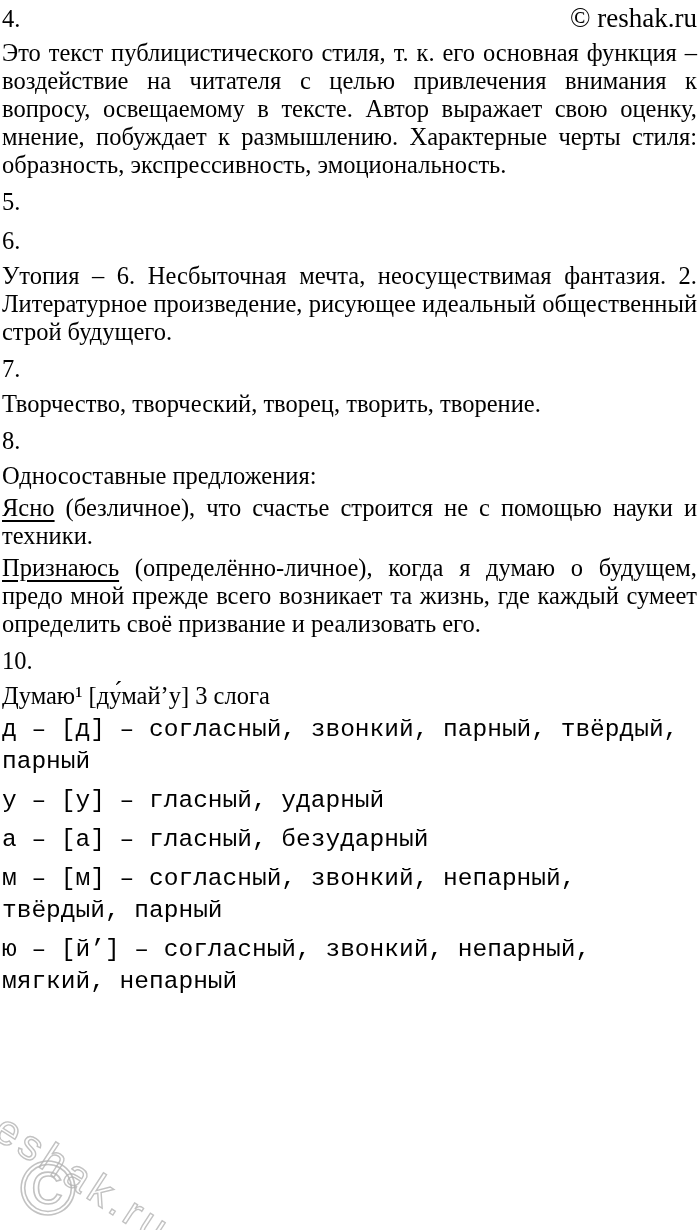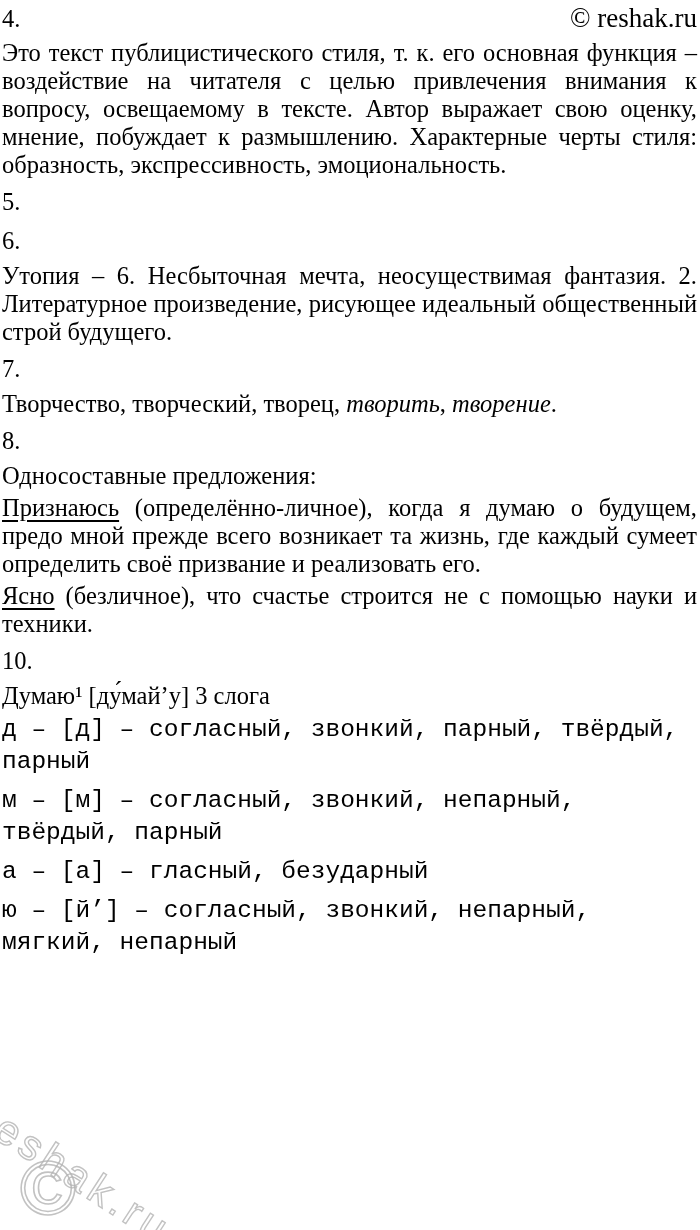--- a/index.html
+++ b/index.html
@@ -42,21 +42,21 @@
     text-align: left;
     margin: 0 0 7px 0;
     font-family: Liberation Mono, monospace;
   }
 
   .u {
     text-decoration: underline;
     text-decoration-thickness: 1.5px;
     text-underline-offset: 4px;
   }
-  .it { font-style: italic; }
+  .it { }
 
   .wm {
     position: absolute;
     color: transparent;
     -webkit-text-stroke: 1.4px #b3b3b3;
     opacity: 0.8;
     pointer-events: none;
     font-family: "Liberation Sans", "DejaVu Sans", sans-serif;
     z-index: 5;
     white-space: nowrap;
@@ -95,31 +95,32 @@
 
 
   <p class="section-num">7.</p>
 
   <p class="para single"><span>Творчество, творческий, творец, </span><span class="it">творить</span><span>, </span><span class="it">творение</span><span>.</span></p>
 
   <p class="section-num">8.</p>
 
   <p class="para single">Односоставные предложения:</p>
 
+  <p class="para"><span class="u">Ясно</span><span> (безличное), что счастье строится не с помощью науки и техники.</span></p>
+
   <p class="para"><span class="u">Признаюсь</span><span> (определённо-личное), когда я думаю о будущем, предо мной прежде всего возникает та жизнь, где каждый сумеет определить своё призвание и реализовать его.</span></p>
-
-  <p class="para"><span class="u">Ясно</span><span> (безличное), что счастье строится не с помощью науки и техники.</span></p>
 
 
   <p class="section-num">10.</p>
 
   <p class="para single">Думаю¹ [ду́май’у] 3 слога</p>
 
   <p class="phon">д – [д] – согласный, звонкий, парный, твёрдый, парный</p>
+  <p class="phon">у – [у] – гласный, ударный</p>
+  <p class="phon">а – [а] – гласный, безударный</p>
   <p class="phon">м – [м] – согласный, звонкий, непарный, твёрдый, парный</p>
-  <p class="phon">а – [а] – гласный, безударный</p>
   <p class="phon">ю – [й’] – согласный, звонкий, непарный, мягкий, непарный</p>
 
 </div>
 
 <div class="wm wm-text">reshak.ru</div>
 
 <div class="wm wm-c">©</div>
 
 </body></html>

